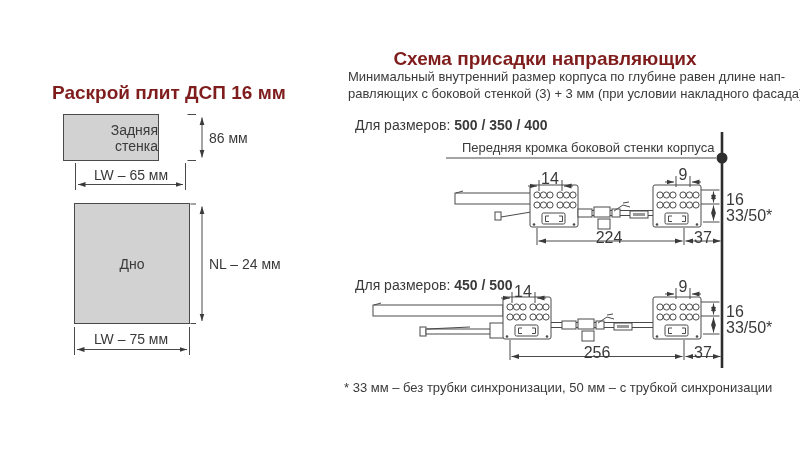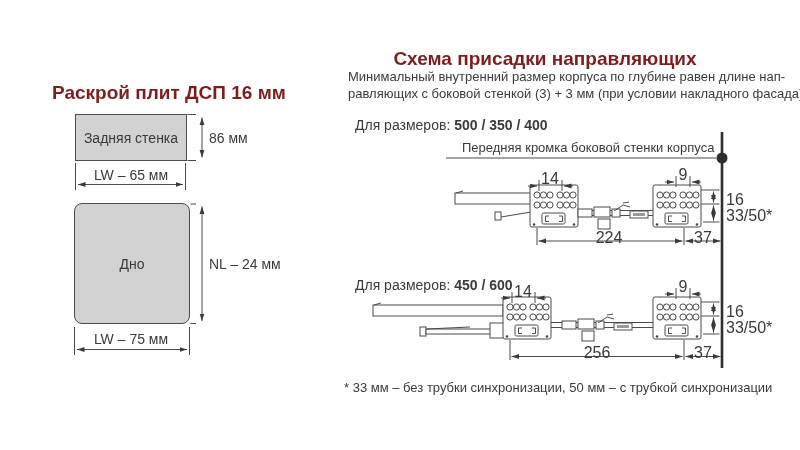--- a/index.html
+++ b/index.html
@@ -129,27 +129,27 @@
         <path d="M713.5 317.5 V332.5" marker-start="url(#ah)" marker-end="url(#ah)"></path>
         <path d="M510 340 V360 M684 340 V360"></path>
         <path d="M511.5 356.5 H682.5" marker-start="url(#ah)" marker-end="url(#ah)"></path>
         <path d="M685.5 356.5 H720.5" marker-start="url(#ah)" marker-end="url(#ah)"></path>
       </g>
     </g>
   </svg>
 
   <div class="abs h1" style="left:52px;top:82px;">Раскрой плит ДСП 16 мм</div>
 
-  <div class="abs panel" style="left:75px;top:114px;width:112px;height:47px;text-align:right;">
+  <div class="abs panel" style="left:63px;top:114px;width:96px;height:47px;text-align:right;">
     <span>Задняя стенка</span>
   </div>
   <div class="abs lbl" style="left:209px;top:130px;">86 мм</div>
   <div class="abs lbl cx" style="left:131px;top:167px;">LW – 65 мм</div>
 
-  <div class="abs panel" style="left:74px;top:203px;width:116px;height:121px;border-radius:8px;">
+  <div class="abs panel" style="left:74px;top:203px;width:116px;height:121px;">
     <span>Дно</span>
   </div>
   <div class="abs lbl" style="left:209px;top:256px;">NL – 24 мм</div>
   <div class="abs lbl cx" style="left:131px;top:331px;">LW – 75 мм</div>
 
   <div class="abs h1 cx" style="left:545px;top:48px;">Схема присадки направляющих</div>
   <div class="abs small" style="left:348px;top:69px;">Минимальный внутренний размер корпуса по глубине равен длине нап-</div>
   <div class="abs small" style="left:348px;top:86px;">равляющих с боковой стенкой (3) + 3 мм (при условии накладного фасада)</div>
 
   <div class="abs lbl" style="left:355px;top:117px;">
@@ -161,21 +161,21 @@
 
   <div class="abs dim cx" style="left:550px;top:170px;">14</div>
   <div class="abs dim cx" style="left:683px;top:166px;">9</div>
   <div class="abs dim" style="left:726px;top:191px;">16</div>
   <div class="abs dim" style="left:726px;top:207px;">33/50*</div>
   <div class="abs dim cx" style="left:609px;top:229px;">224</div>
   <div class="abs dim cx" style="left:703px;top:229px;">37</div>
 
   <div class="abs lbl" style="left:355px;top:277px;">
     <span>Для размеров:</span>
-    <span class="b">450 / 600</span>
+    <span class="b">450 / 500</span>
   </div>
 
   <div class="abs dim cx" style="left:523px;top:283px;">14</div>
   <div class="abs dim cx" style="left:683px;top:278px;">9</div>
   <div class="abs dim" style="left:726px;top:303px;">16</div>
   <div class="abs dim" style="left:726px;top:319px;">33/50*</div>
   <div class="abs dim cx" style="left:597px;top:344px;">256</div>
   <div class="abs dim cx" style="left:703px;top:344px;">37</div>
 
   <div class="abs small" style="left:344px;top:380px;">* 33 мм – без трубки синхронизации, 50 мм – с трубкой синхронизации</div>

